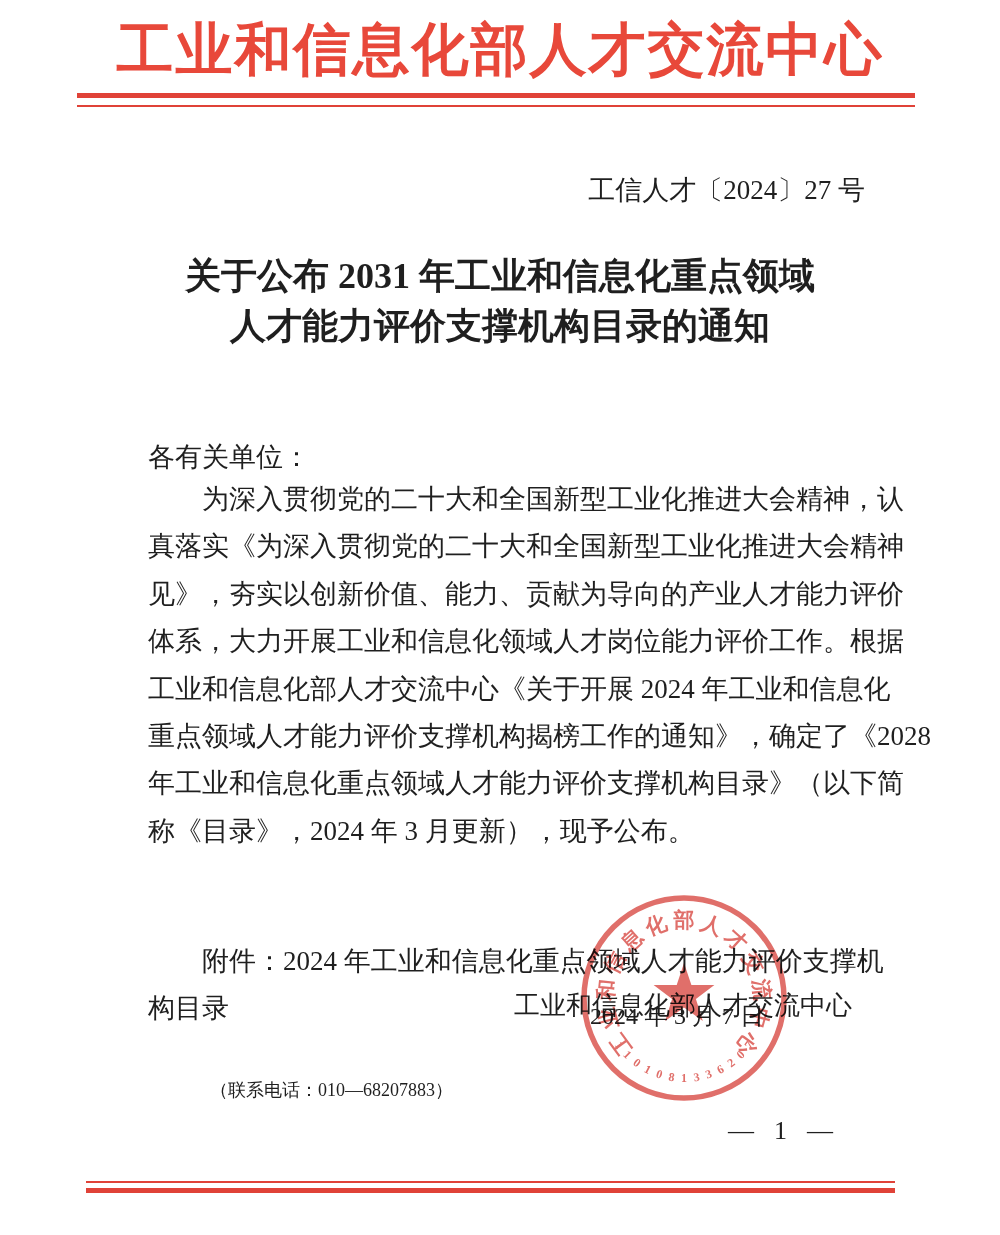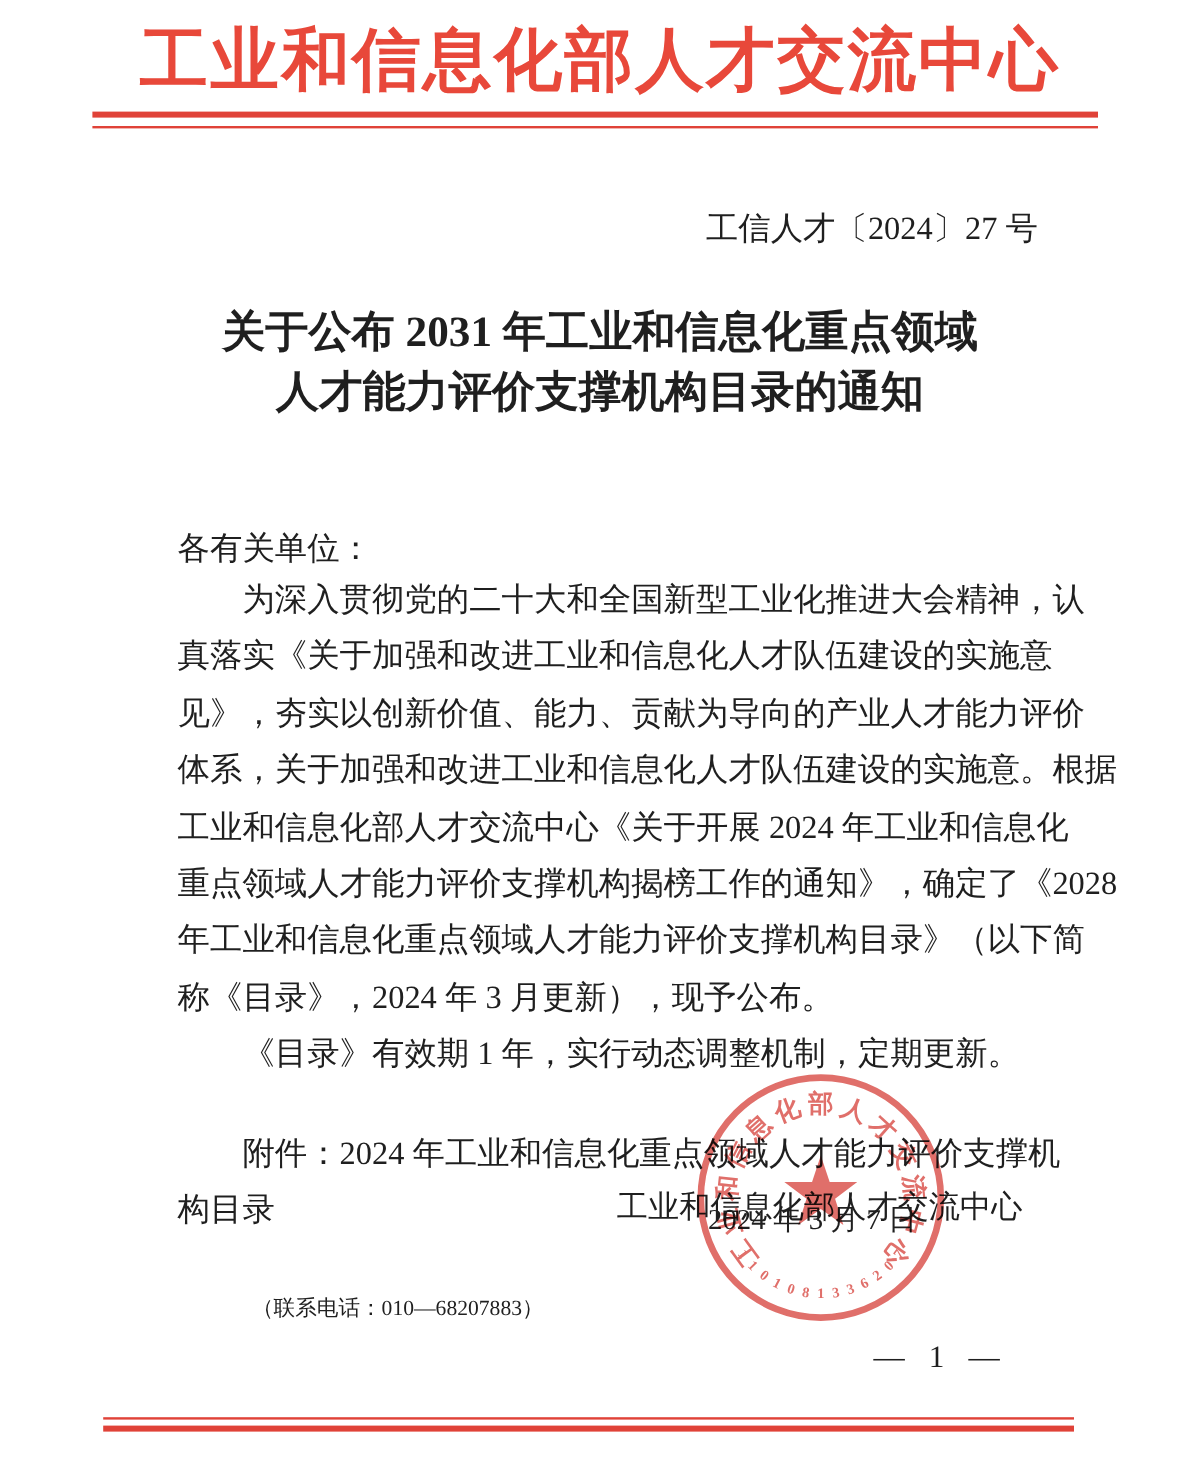--- a/index.html
+++ b/index.html
@@ -100,28 +100,27 @@
 
   <div class="doc-title">
     <div>关于公布 2031 年工业和信息化重点领域</div>
     <div>人才能力评价支撑机构目录的通知</div>
   </div>
 
   <div class="salutation">各有关单位：</div>
 
   <div class="body-block">
     <div class="body-line indent">为深入贯彻党的二十大和全国新型工业化推进大会精神，认</div>
-    <div class="body-line">真落实《关于加强和改进工业和信息化人才队伍建设的实施意</div>
+    <div class="body-line">真落实《为深入贯彻党的二十大和全国新型工业化推进大会精神</div>
     <div class="body-line">见》，夯实以创新价值、能力、贡献为导向的产业人才能力评价</div>
-    <div class="body-line">体系，关于加强和改进工业和信息化人才队伍建设的实施意。根据</div>
+    <div class="body-line">体系，大力开展工业和信息化领域人才岗位能力评价工作。根据</div>
     <div class="body-line">工业和信息化部人才交流中心《关于开展 2024 年工业和信息化</div>
     <div class="body-line">重点领域人才能力评价支撑机构揭榜工作的通知》，确定了《2028</div>
     <div class="body-line">年工业和信息化重点领域人才能力评价支撑机构目录》（以下简</div>
     <div class="body-line">称《目录》，2024 年 3 月更新），现予公布。</div>
-    <div class="body-line indent">《目录》有效期 1 年，实行动态调整机制，定期更新。</div>
   </div>
 
   <div class="attachment-block">
     <div class="body-line indent">附件：2024 年工业和信息化重点领域人才能力评价支撑机</div>
     <div class="body-line">构目录</div>
   </div>
 
   <div class="signature-org">工业和信息化部人才交流中心</div>
   <div class="signature-date">2024 年 3 月 7 日</div>
 

